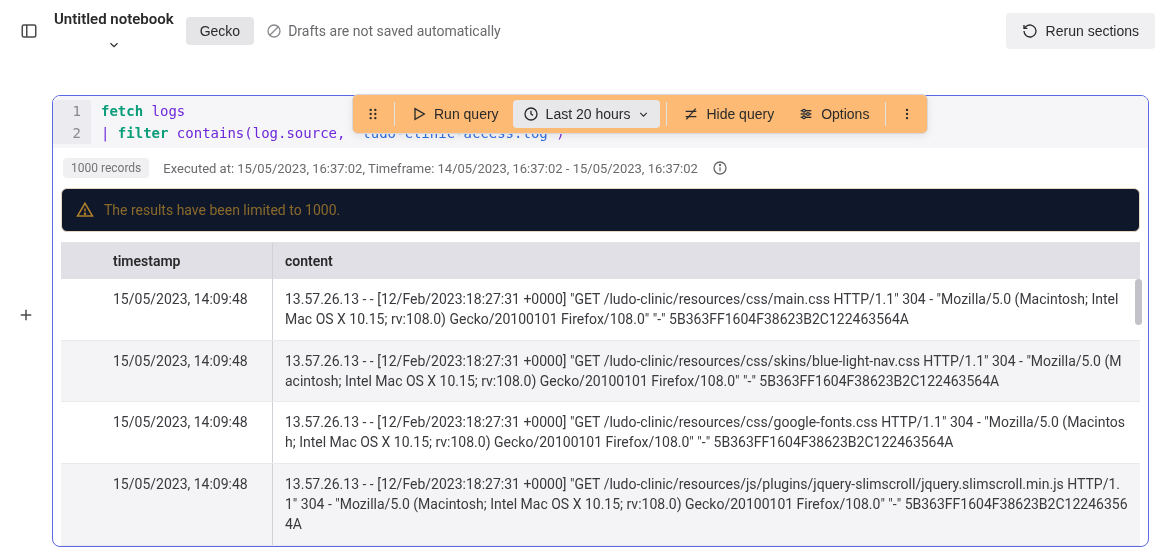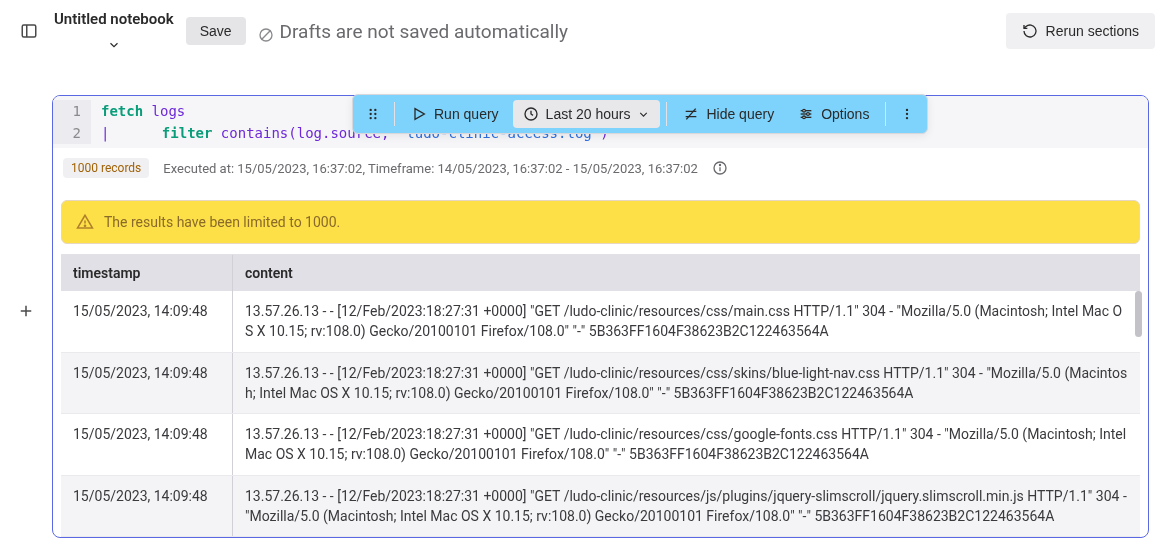--- a/index.html
+++ b/index.html
@@ -45,24 +45,24 @@
       border: none;
       border-radius: 4px;
       padding: 6px 14px;
       font-size: 14px;
       font-weight: 500;
       color: #2a2a2a;
       cursor: pointer;
     }
     .drafts-note {
       display: flex;
-      align-items: flex-end;
+      align-items: flex-start;
       gap: 6px;
       color: #6a6a6e;
-      font-size: 19px;
+      font-size: 14px;
     }
     .spacer { flex: 1; }
     .rerun-btn {
       background: #f0f0f2;
       border: none;
       border-radius: 4px;
       padding: 10px 16px;
       font-size: 14px;
       font-weight: 500;
       color: #2a2a2a;
@@ -87,21 +87,21 @@
       padding-right: 22px;
     }
 
     .toolbar-floating {
       position: absolute;
       top: -1px;
       left: 300px;
       z-index: 10;
       display: flex;
       align-items: center;
-      background: #7dd3fc;
+      background: #fdba74;
       border: 1px solid #d8d8dc;
       border-radius: 6px;
       box-shadow: 0 2px 8px rgba(0,0,0,0.08);
       padding: 5px;
       gap: 4px;
     }
     .toolbar-floating .sep {
       width: 1px;
       height: 24px;
       background: #e2e2e6;
@@ -151,44 +151,44 @@
       color: #8a8a8e;
       background: #ececf0;
       font-family: inherit;
       user-select: none;
     }
     .code-content {
       padding-left: 10px;
       white-space: pre;
     }
     .kw-fetch { color: #0a9d7a; font-weight: 700; }
-    .kw-filter { color: #0a9d7a; font-weight: 600; margin-left: 44px; }
+    .kw-filter { color: #0a9d7a; font-weight: 600; }
     .tok-ident { color: #6d28d9; }
     .tok-str { color: #2f6fe0; }
 
     .meta-bar {
       display: flex;
       align-items: center;
       gap: 14px;
       padding: 10px 10px;
       font-size: 13px;
       color: #6a6a6e;
     }
     .records-chip {
       background: #f0f0f2;
-      color: #a16207;
+      color: #737373;
       padding: 3px 8px;
       border-radius: 4px;
       font-size: 12px;
     }
 
     .warning-banner {
-      margin: 12px 8px 10px 8px;
+      margin: 0 8px 10px 8px;
       border: 1px solid #e6d6c2;
-      background: #fde047;
+      background: #0f172a;
       border-radius: 6px;
       padding: 12px 14px;
       display: flex;
       align-items: center;
       gap: 10px;
       color: #8a6a2a;
       font-size: 14px;
     }
 
     .results-table {
@@ -200,21 +200,21 @@
       display: flex;
       background: #e0e0e6;
       font-weight: 600;
       color: #2a2a2a;
     }
     .th, .td {
       padding: 10px 12px;
       text-align: left;
       font-size: 14px;
     }
-    .col-ts { width: 172px; flex-shrink: 0; border-right: 1px solid #d0d0d6; }
+    .col-ts { width: 172px; flex-shrink: 0; border-right: 1px solid #d0d0d6; margin-left: 40px; }
     .col-content { flex: 1; overflow: hidden; }
     .tbody .tr {
       display: flex;
       border-bottom: 1px solid #eaeaee;
     }
     .tbody .tr:nth-child(even) { background: #f4f4f6; }
     .tbody .td {
       color: #3a3a3e;
       line-height: 1.45;
     }
@@ -242,21 +242,21 @@
         <rect x="3" y="4" width="18" height="16" rx="2"></rect>
         <line x1="9" y1="4" x2="9" y2="20"></line>
       </svg>
   </button>
   <div class="title-dropdown">
     <span>Untitled notebook</span>
     <svg width="14" height="14" viewBox="0 0 24 24" fill="none" stroke="currentColor" stroke-width="2">
         <polyline points="6 9 12 15 18 9"></polyline>
       </svg>
   </div>
-  <button class="save-btn">Save</button>
+  <button class="save-btn">Gecko</button>
   <div class="drafts-note">
     <svg width="16" height="16" viewBox="0 0 24 24" fill="none" stroke="#8a8a8e" stroke-width="2">
         <circle cx="12" cy="12" r="9"></circle>
         <line x1="5" y1="19" x2="19" y2="5"></line>
       </svg>
     <span>Drafts are not saved automatically</span>
   </div>
   <div class="spacer"></div>
   <button class="rerun-btn">
     <svg width="16" height="16" viewBox="0 0 24 24" fill="none" stroke="currentColor" stroke-width="2">

